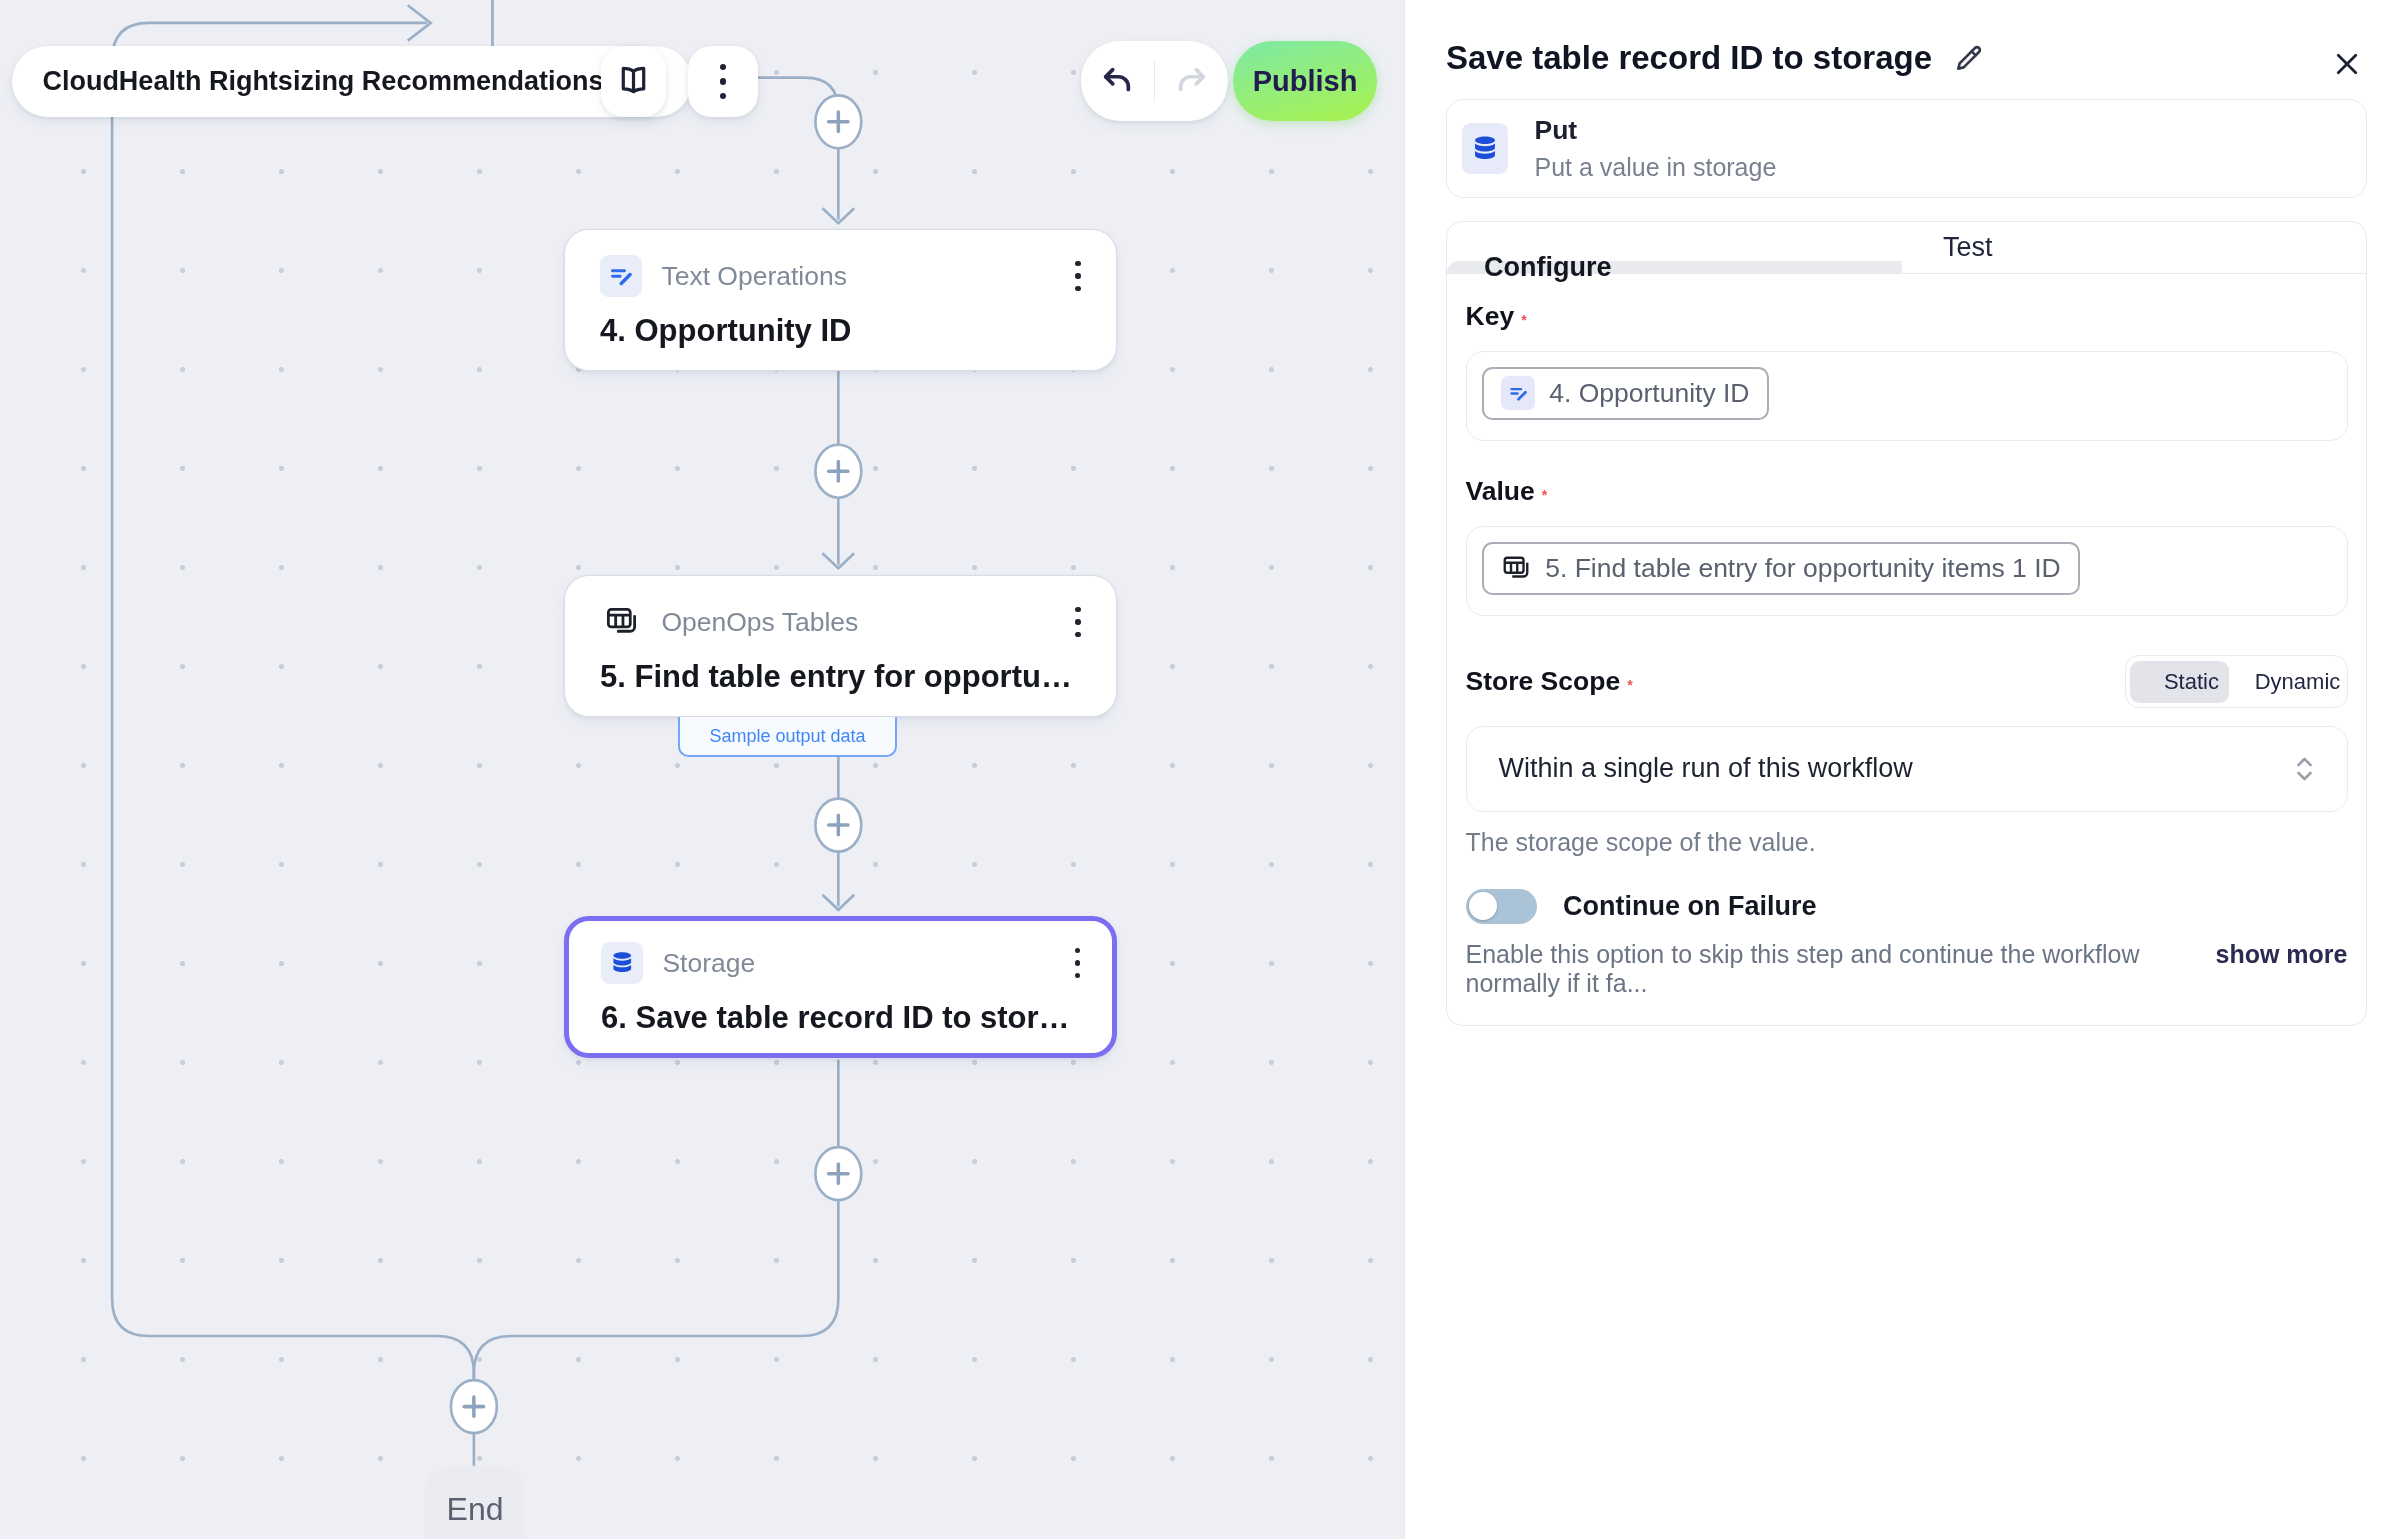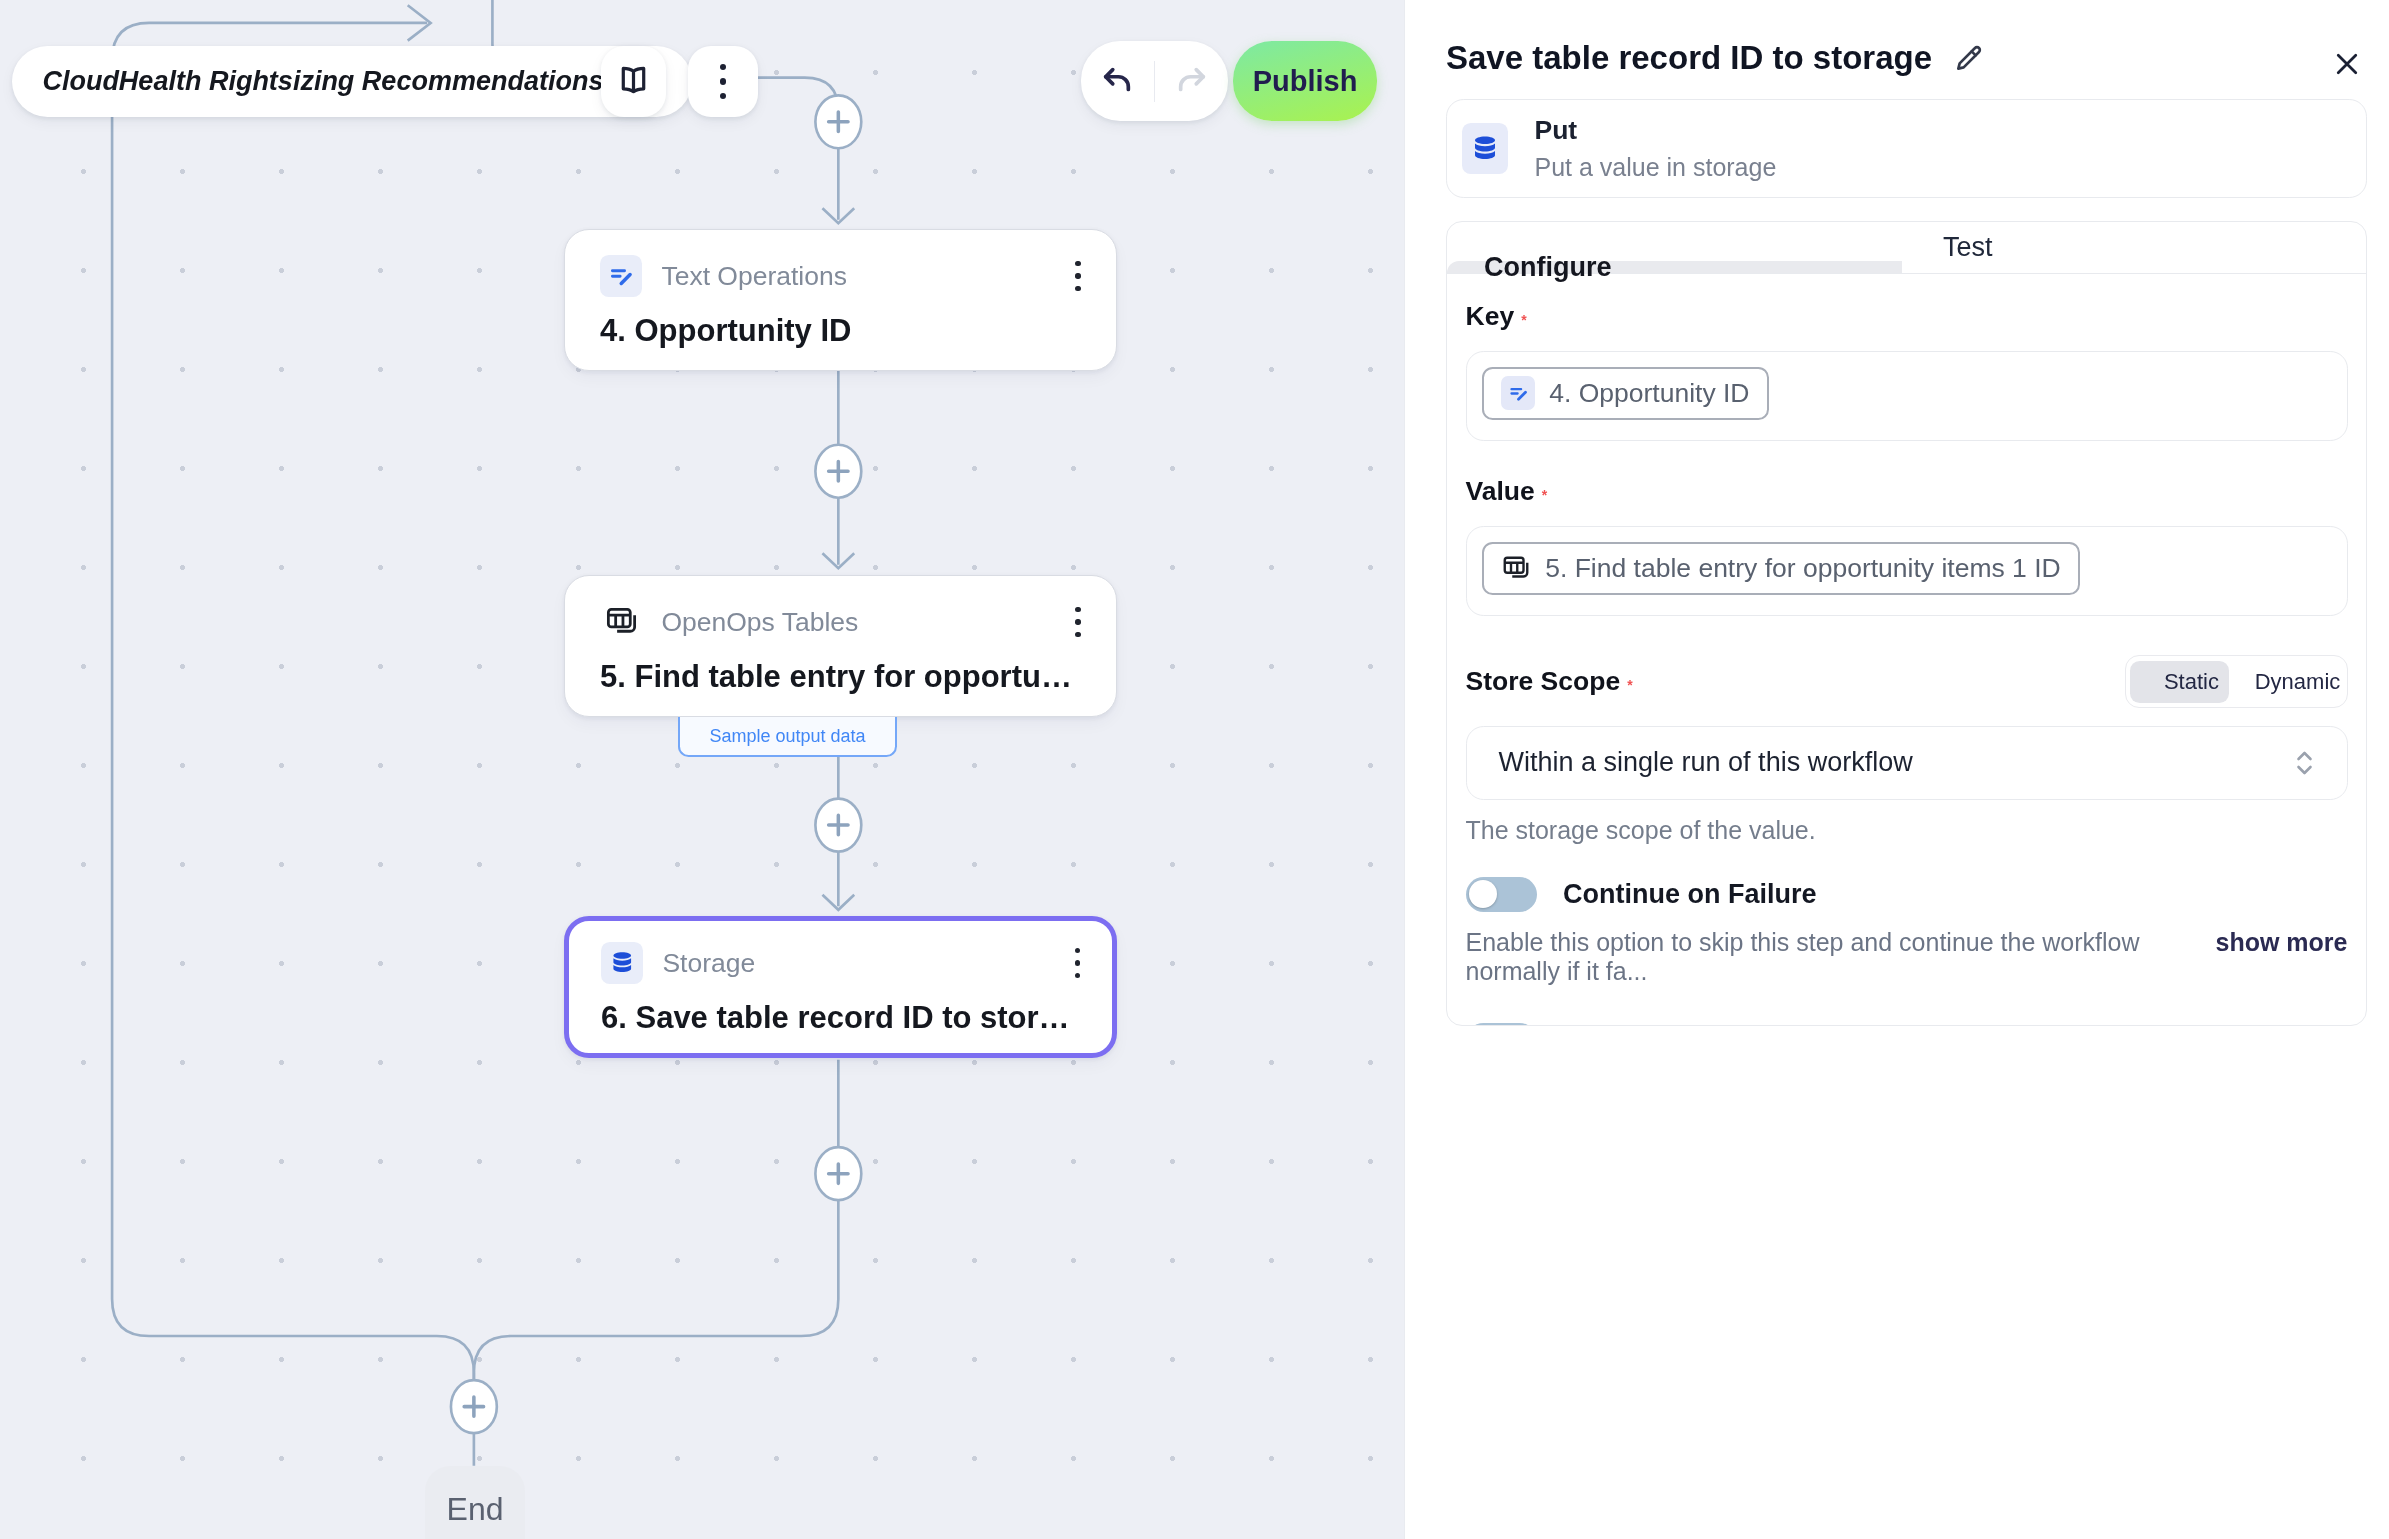--- a/index.html
+++ b/index.html
@@ -16,21 +16,21 @@
   .edges { position:absolute; left:0; top:0; }
   .edges path, .edges polyline { fill:none; stroke:#9bafc6; stroke-width:3; }
   .edges ellipse { fill:#ffffff; stroke:#9bafc6; stroke-width:3; }
   .edges .plus { stroke:#8da3bd; stroke-width:4; stroke-linecap:round; }
 
   .pill {
     position:absolute; background:#fff; border-radius:39px;
     box-shadow:0 1.8px 4.4px rgba(25,35,65,.08), 0 5.3px 14px rgba(25,35,65,.05);
     display:flex; align-items:center;
   }
-  .wf-pill { left:12.4px; top:46px; height:71px; padding:0 30px; gap:32px;font-style:italic; }
+  .wf-pill { left:12.4px; top:46px; height:71px; padding:0 30px; gap:32px; }
   .wf-pill .wf-name { font-size:27px; font-weight:600; color:#15181f; }
   .icon-btn { justify-content:center; border-radius:23px; }
   .btn-book { left:601px; top:46px; width:65px; height:71px; }
   .btn-more { left:688px; top:46px; width:70px; height:71px; }
   .kebab { display:flex; flex-direction:column; gap:8px; }
   .kebab i { width:6.2px; height:6.2px; border-radius:50%; background:#1d2133; }
   .undo-pill { left:1081px; top:41px; width:147px; height:80px; justify-content:space-evenly; }
   .undo-divider { width:1.8px; height:41px; background:#e8eaf0; }
   .publish-btn {
     position:absolute; left:1233px; top:41px; width:144px; height:80px; border-radius:39px;
@@ -104,21 +104,21 @@
   .chip-icon-bg { width:34px; height:34px; border-radius:7px; background:#e4e8f8; display:flex; align-items:center; justify-content:center; flex:none; }
 
   .spacer40 { height:35px; } .spacer44 { height:39px; }
   .store-row { display:flex; align-items:center; justify-content:space-between;gap:12px; }
   .segmented { width:223px; height:53px; border:1.8px solid #e9eaee; border-radius:14px; display:flex; padding:4.4px; }
   .seg { display:flex; align-items:center; justify-content:center; font-size:22px; color:#232743; cursor:pointer;padding-left:24px; }
   .seg.active { width:99px; background:#e3e4e9; border-radius:9.7px; font-weight:500; }
   .seg.plain { flex:1; }
 
   .select-box {
-    margin-top:17.7px; height:74px; border:1.8px solid #e8eaee; border-radius:17.7px;
+    margin-top:17.7px; height:86px; border:1.8px solid #e8eaee; border-radius:17.7px;
     display:flex; align-items:center; justify-content:space-between; padding:0 30px 0 32px; cursor:pointer;
   }
   .select-value { font-size:27px; color:#1c2230; }
   .helper { margin-top:16px; font-size:25px; color:#747d8c; }
 
   .toggle-row { margin-top:32px; display:flex; align-items:center; gap:26.5px; }
   .toggle { width:71px; height:35px; border-radius:19.4px; background:#abc3d7; position:relative; cursor:pointer; flex:none; }
   .toggle .knob { position:absolute; left:3.5px; top:3.5px; width:28px; height:28px; border-radius:50%; background:#fff; box-shadow:0 0.9px 2.6px rgba(0,0,0,.25); }
   .toggle-label { font-size:27px; font-weight:600; color:#141823; }
   .toggle-desc-row { margin-top:16px; display:flex; align-items:baseline; gap:23px; }

